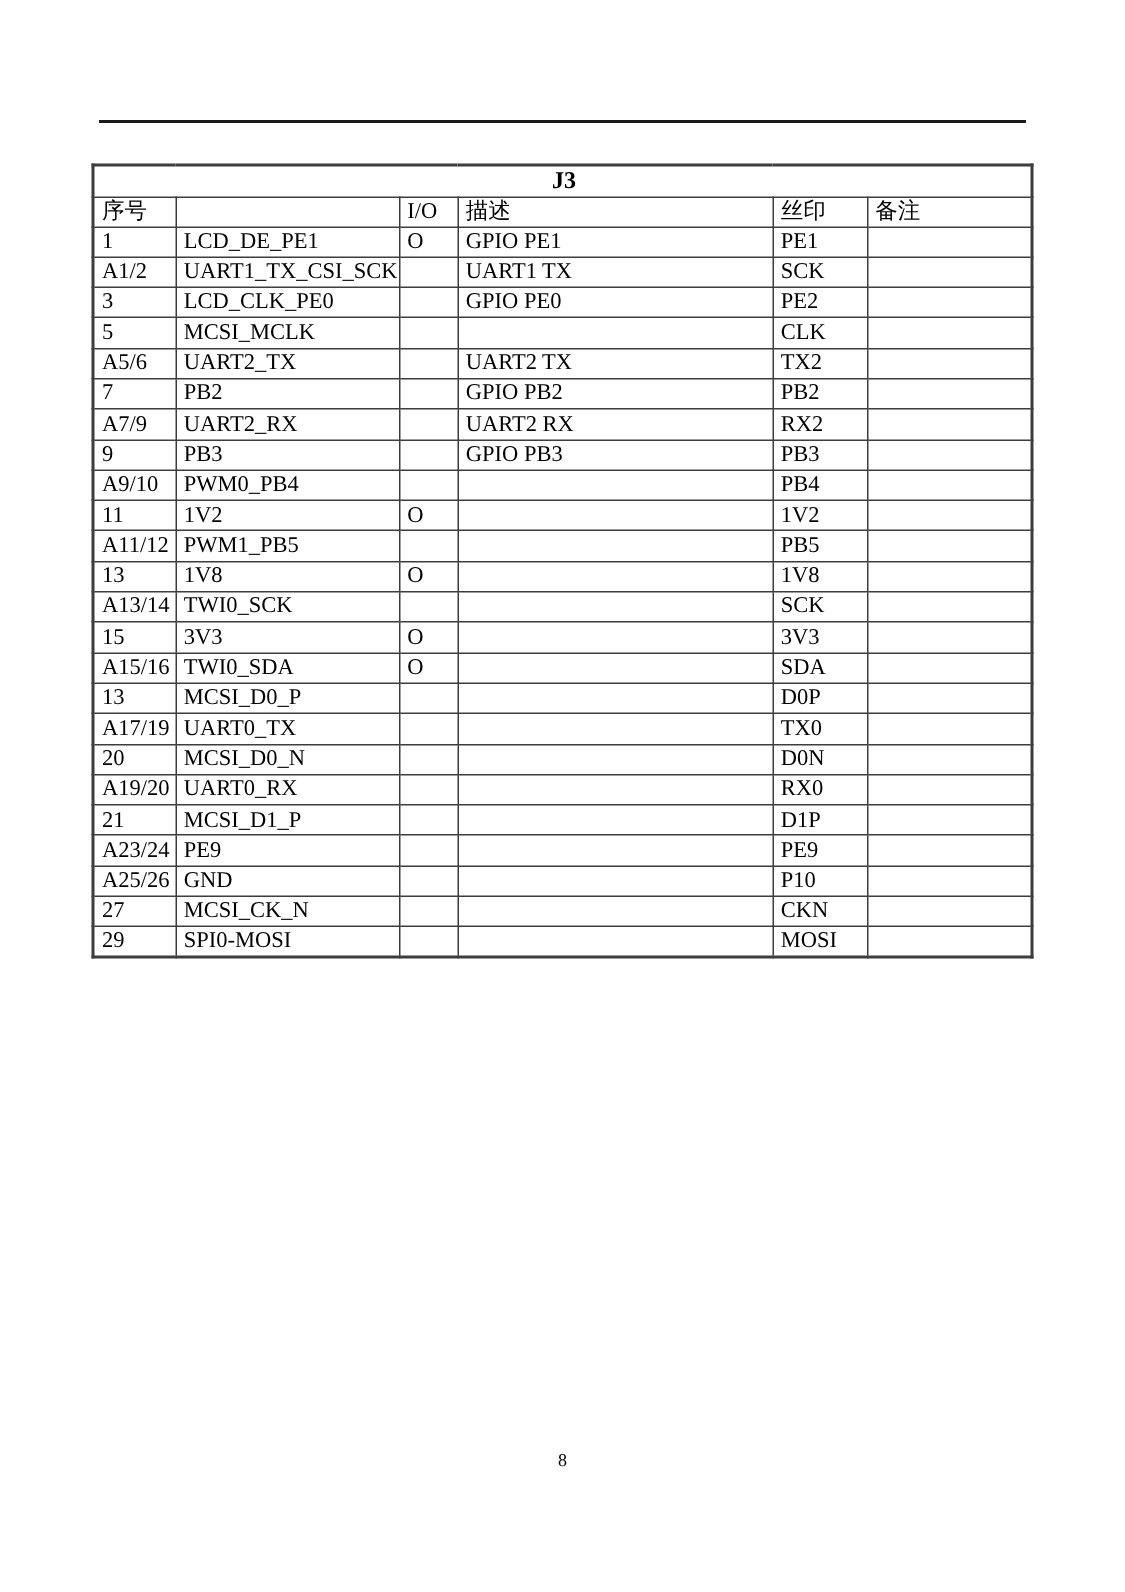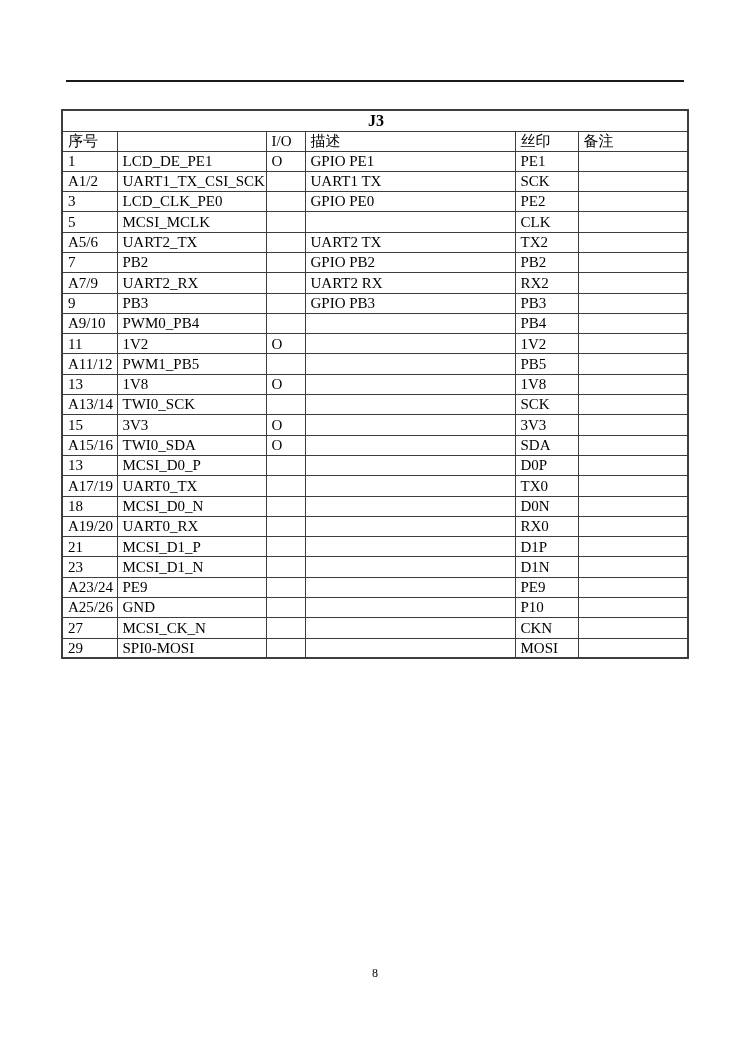--- a/index.html
+++ b/index.html
@@ -230,21 +230,21 @@
         </tr>
         <tr>
           <td>A17/19</td>
           <td>UART0_TX</td>
           <td></td>
           <td></td>
           <td>TX0</td>
           <td></td>
         </tr>
         <tr>
-          <td>18</td>
+          <td>20</td>
           <td>MCSI_D0_N</td>
           <td></td>
           <td></td>
           <td>D0N</td>
           <td></td>
         </tr>
         <tr>
           <td>A19/20</td>
           <td>UART0_RX</td>
           <td></td>
@@ -254,28 +254,20 @@
         </tr>
         <tr>
           <td>21</td>
           <td>MCSI_D1_P</td>
           <td></td>
           <td></td>
           <td>D1P</td>
           <td></td>
         </tr>
         <tr>
-          <td>23</td>
-          <td>MCSI_D1_N</td>
-          <td></td>
-          <td></td>
-          <td>D1N</td>
-          <td></td>
-        </tr>
-        <tr>
           <td>A23/24</td>
           <td>PE9</td>
           <td></td>
           <td></td>
           <td>PE9</td>
           <td></td>
         </tr>
         <tr>
           <td>A25/26</td>
           <td>GND</td>

